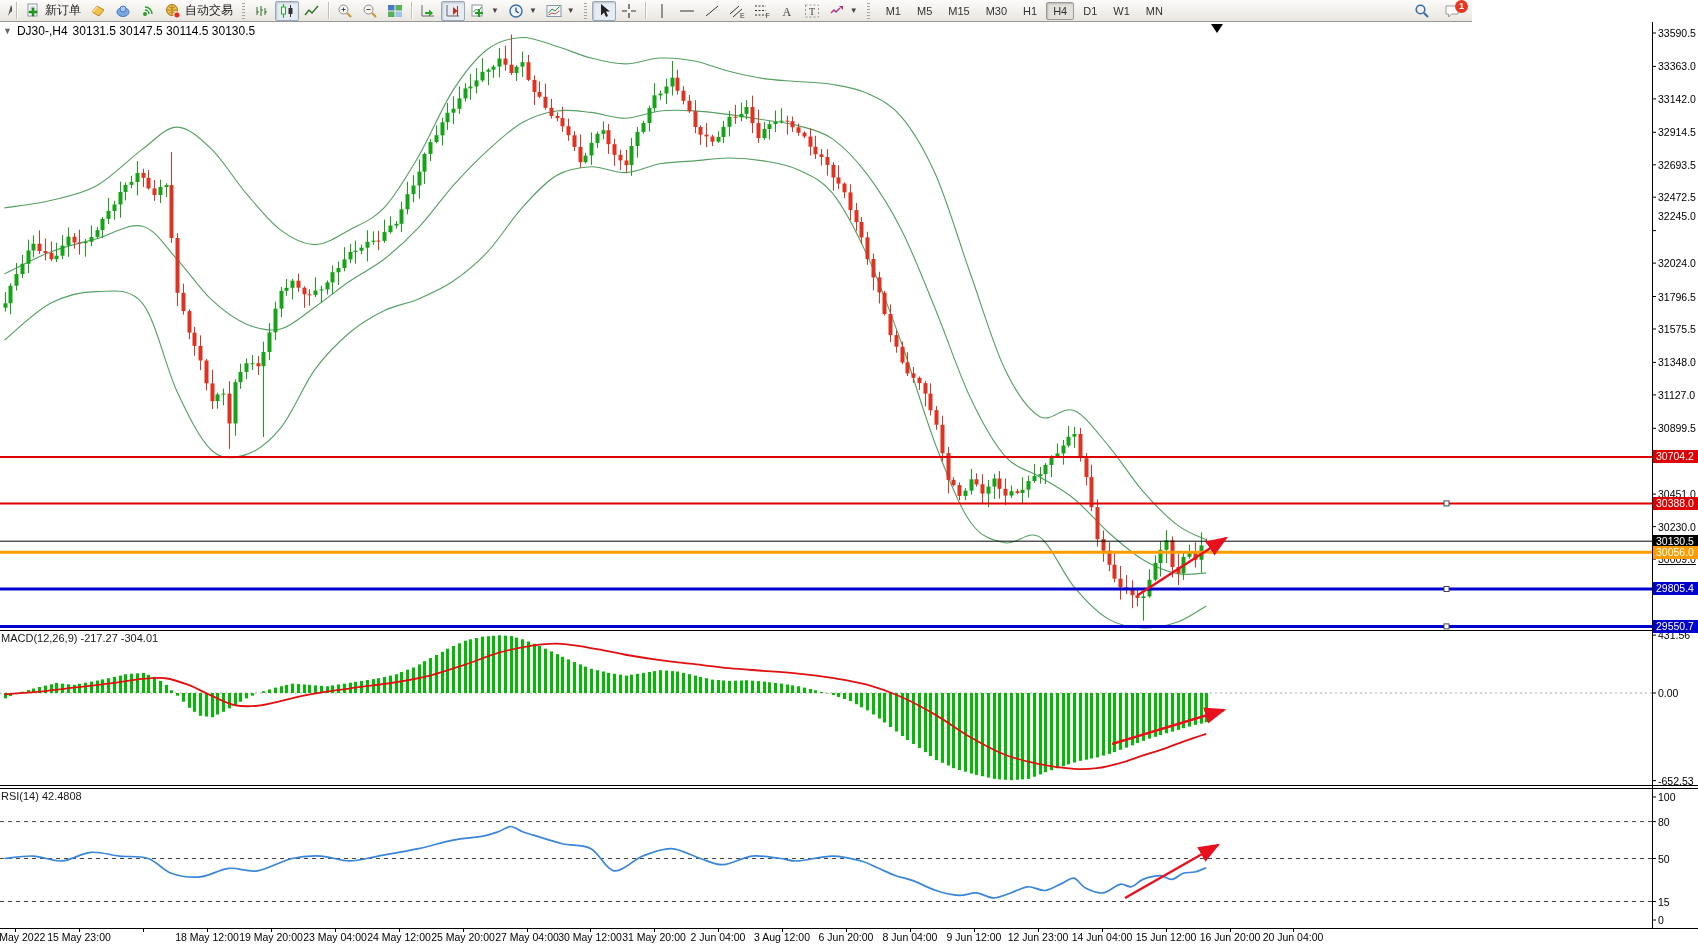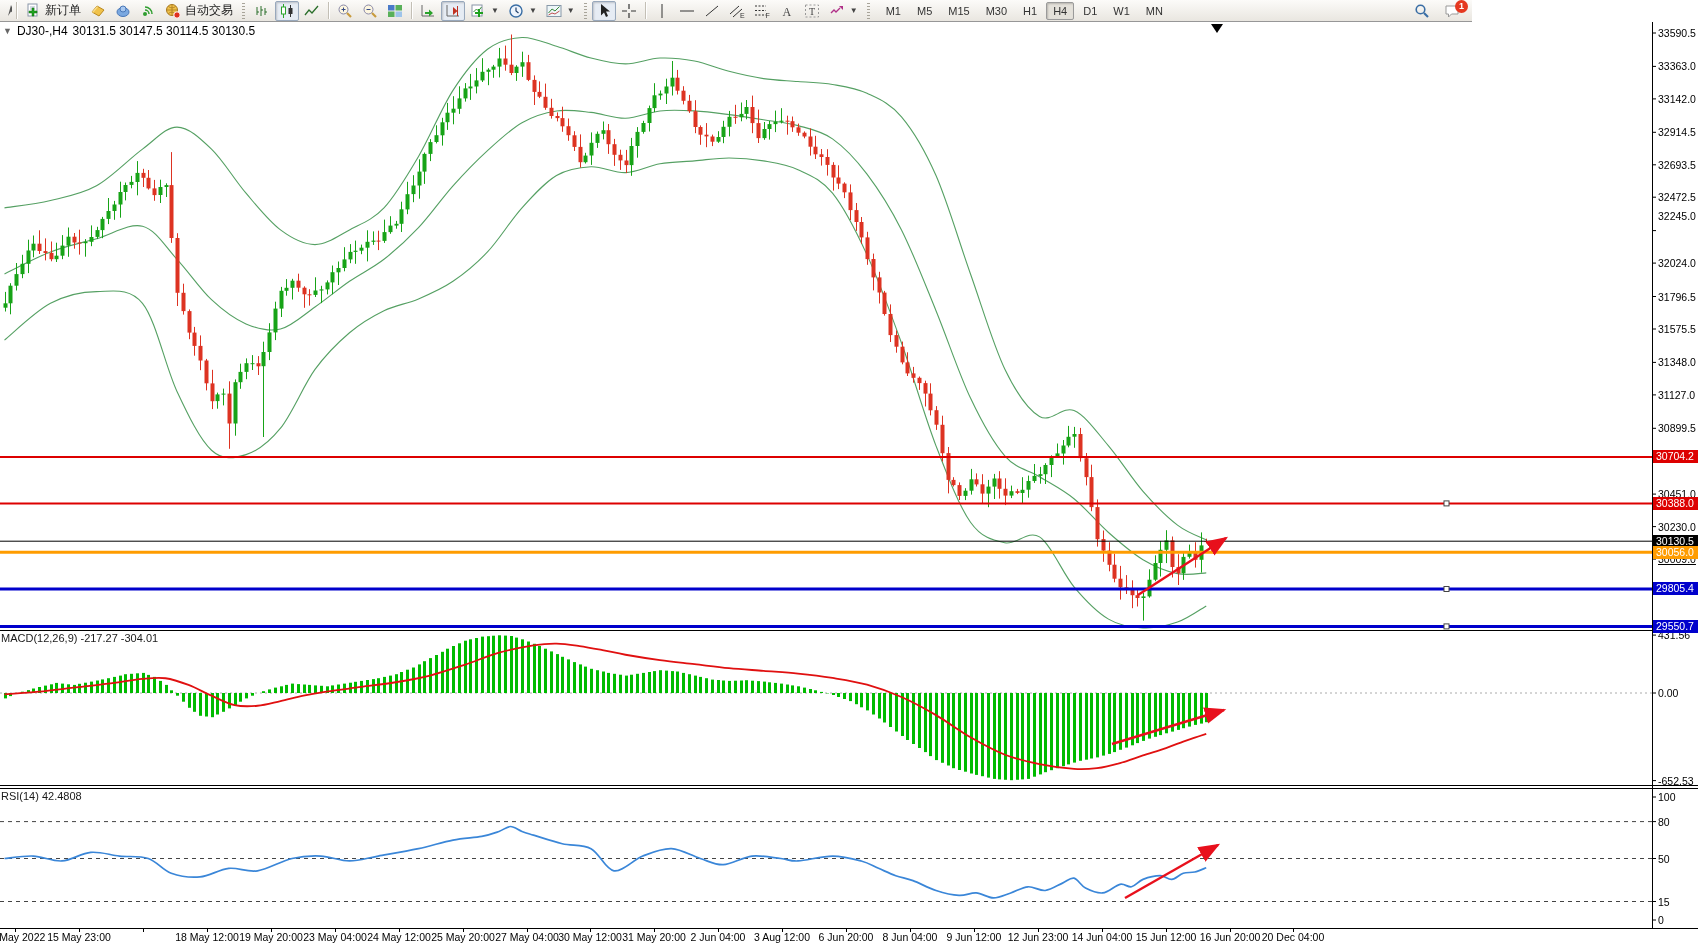--- a/index.html
+++ b/index.html
@@ -1035,14 +1035,14 @@
     <div class="time-label" style="left: 654px;">31 May 20:00</div>
     <div class="time-label" style="left: 718px;">2 Jun 04:00</div>
     <div class="time-label" style="left: 782px;">3 Aug 12:00</div>
     <div class="time-label" style="left: 846px;">6 Jun 20:00</div>
     <div class="time-label" style="left: 910px; text-align: right;">8 Jun 04:00</div>
     <div class="time-label" style="left: 974px;">9 Jun 12:00</div>
     <div class="time-label" style="left: 1038px;">12 Jun 23:00</div>
     <div class="time-label" style="left: 1102px;">14 Jun 04:00</div>
     <div class="time-label" style="left: 1166px;">15 Jun 12:00</div>
     <div class="time-label" style="left: 1230px;">16 Jun 20:00</div>
-    <div class="time-label" style="left: 1293px;">20 Dec 04:00</div>
+    <div class="time-label" style="left: 1293px;">20 Jun 04:00</div>
   </div>
 
 </body></html>

